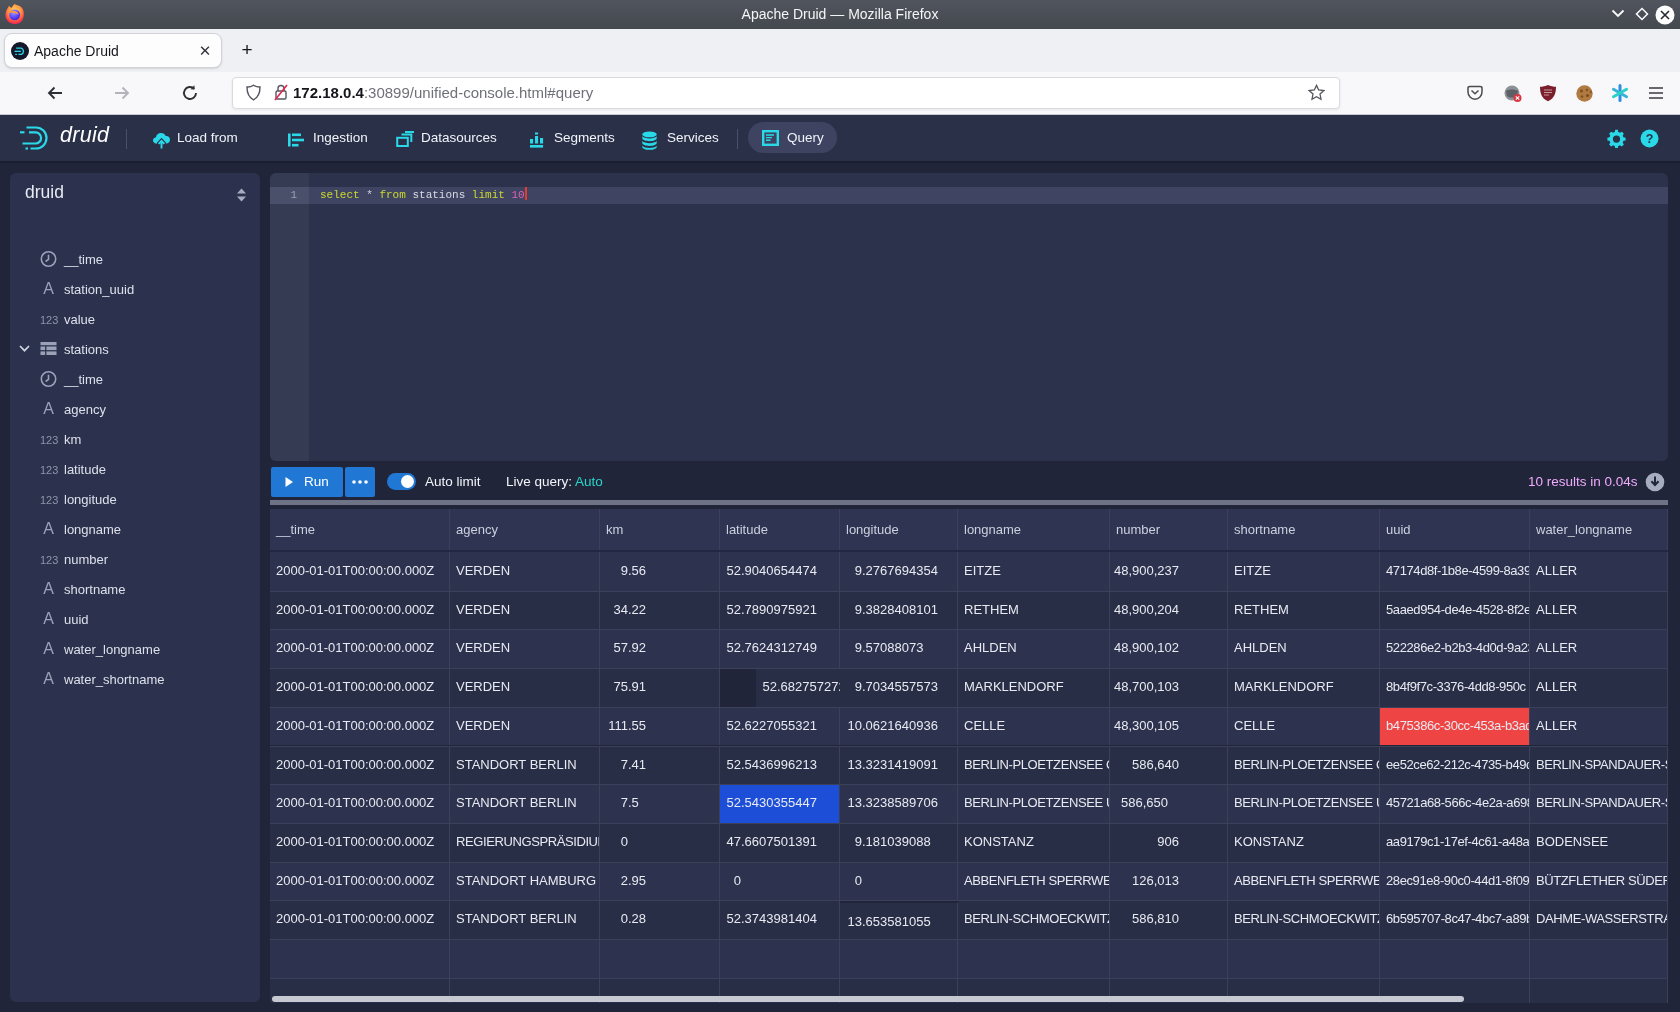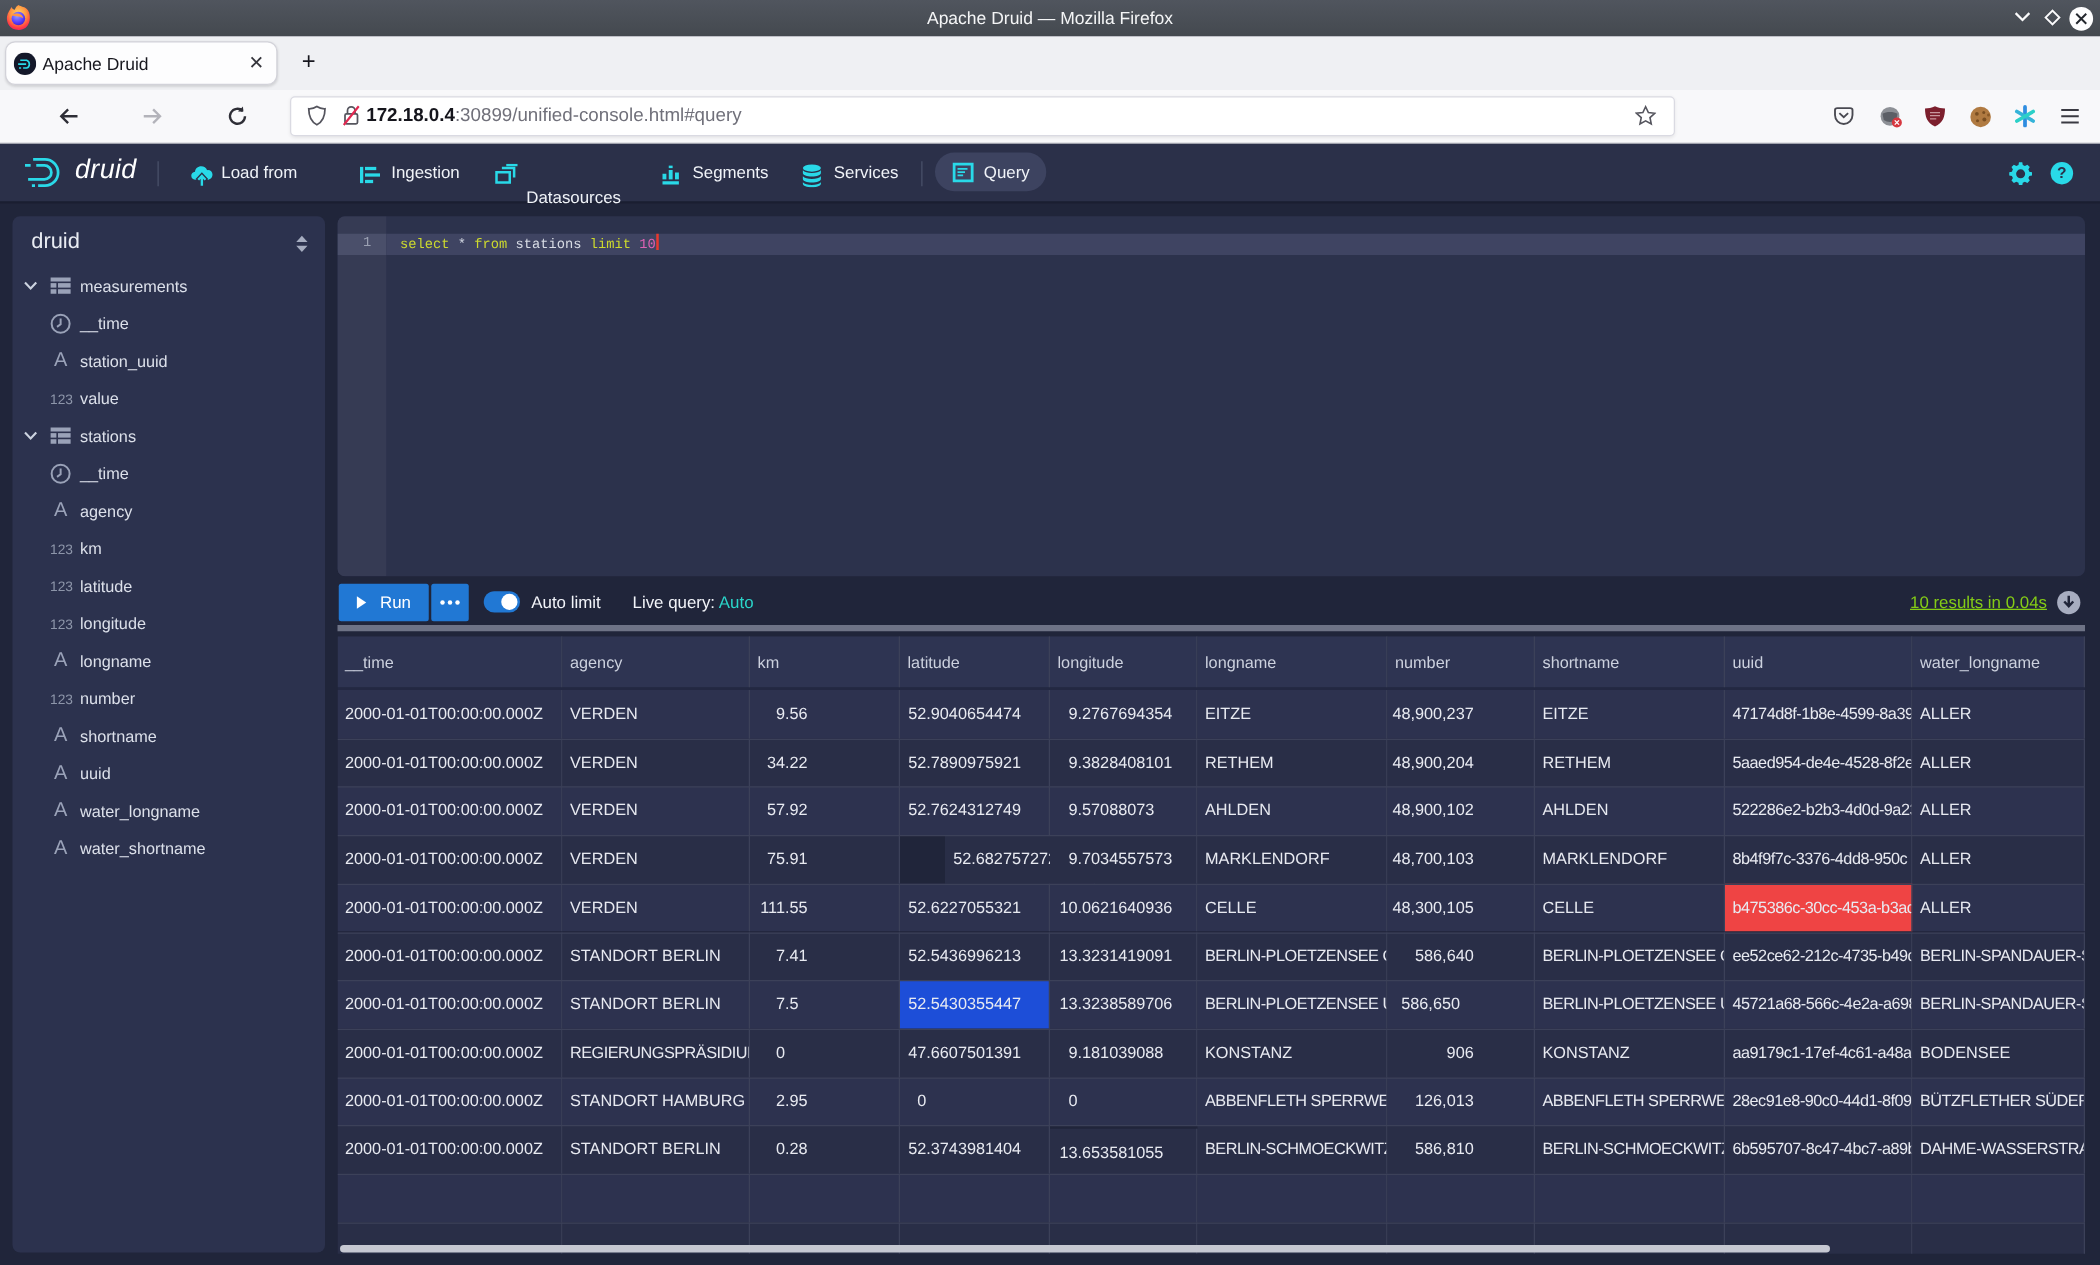--- a/index.html
+++ b/index.html
@@ -182,21 +182,21 @@
 <div class="abs" style="left:313px;top:115px;line-height:46px;font-size:13.5px;color:#f0f3f8;">Ingestion</div>
 <div class="abs" style="left:396px;top:131px;">
     <svg width="19" height="18" viewBox="0 0 19 18">
       <g fill="none" stroke="#29d9e8" stroke-width="2">
         <rect x="1.2" y="6.8" width="10.6" height="8.2"></rect>
         <path d="M5.5 3.4 H15.3 V11"></path>
         <path d="M9 1 L18 1"></path>
       </g>
     </svg>
   </div>
-<div class="abs" style="left:421px;top:115px;line-height:46px;font-size:13.5px;color:#f0f3f8;margin-top:20px;">Datasources</div>
+<div class="abs" style="left:421px;top:115px;line-height:46px;font-size:13.5px;color:#f0f3f8;">Datasources</div>
 <div class="abs" style="left:528px;top:131px;">
     <svg width="18" height="18" viewBox="0 0 18 18">
       <g fill="#29d9e8">
         <rect x="2" y="8" width="3.1" height="4.5"></rect>
         <rect x="7" y="5" width="3.1" height="7.5"></rect>
         <rect x="12" y="7" width="3.1" height="5.5"></rect>
         <rect x="2" y="14" width="13.1" height="2.6"></rect>
         <rect x="7" y="1.5" width="3.1" height="2"></rect>
       </g>
     </svg>
@@ -228,39 +228,20 @@
 <svg class="abs" style="left:1640px;top:129px" width="19" height="19" viewBox="0 0 19 19">
     <circle cx="9.5" cy="9.5" r="9" fill="#29d9e8"></circle>
     <text x="9.5" y="13.7" font-size="12.5" font-weight="bold" text-anchor="middle" fill="#2b3049" font-family="Liberation Sans,sans-serif">?</text>
   </svg>
 <div id="sidebar" class="abs">
 <div id="sb-title" class="abs">druid</div>
 <svg class="abs" style="left:226px;top:15px" width="11" height="14" viewBox="0 0 11 14">
       <path d="M5.5 0.5 L10 5.5 H1 Z" fill="#a6adc0"></path>
       <path d="M5.5 13.5 L10 8.5 H1 Z" fill="#a6adc0"></path>
     </svg>
-<div class="trow" style="top:41px;">
-<span class="car">
-        <svg width="11" height="7" viewBox="0 0 11 7">
-          <path d="M1 1 L5.5 5.7 L10 1" stroke="#ccd3e0" stroke-width="1.7" fill="none"></path>
-        </svg>
-      </span>
-<span class="ico">
-        <svg width="17" height="15" viewBox="0 0 17 15">
-          <g fill="#9aa2b8">
-            <rect x="0.5" y="0.5" width="16" height="3.2"></rect>
-            <rect x="0.5" y="5" width="4.6" height="3.6"></rect>
-            <rect x="6.4" y="5" width="10.1" height="3.6"></rect>
-            <rect x="0.5" y="9.9" width="4.6" height="3.6"></rect>
-            <rect x="6.4" y="9.9" width="10.1" height="3.6"></rect>
-          </g>
-        </svg>
-      </span>
-<span class="lbl">measurements</span>
-</div>
 <div class="trow" style="top:71px;">
 <span class="ico">
         <svg width="17" height="17" viewBox="0 0 17 17">
           <circle cx="8.5" cy="8.5" r="7.2" stroke="#9aa2b8" stroke-width="1.6" fill="none"></circle>
           <path d="M8.5 4.2 V8.9 L5.6 11" stroke="#9aa2b8" stroke-width="1.6" fill="none"></path>
         </svg>
       </span>
 <span class="lbl">__time</span>
 </div>
 <div class="trow" style="top:101px;">
@@ -358,21 +339,21 @@
       <circle cx="2" cy="2" r="1.8" fill="#fff"></circle>
       <circle cx="8" cy="2" r="1.8" fill="#fff"></circle>
       <circle cx="14" cy="2" r="1.8" fill="#fff"></circle>
     </svg>
   </div>
 <div id="switch" class="abs">
     <div class="knob"></div>
   </div>
 <div class="runlbl abs" style="left:425px;">Auto limit</div>
 <div class="runlbl abs" style="left:506px;">Live query: <span style="color:#2ad5c9">Auto</span></div>
-<div class="runlbl abs" style="left:1528px;color:#84cc16;text-decoration:underline;">10 results in 0.04s</div>
+<div class="runlbl abs" style="left:1528px;color:#f0abfc;">10 results in 0.04s</div>
 <svg class="abs" style="left:1645px;top:472px" width="20" height="20" viewBox="0 0 20 20">
     <circle cx="10" cy="10" r="9.3" fill="#a7adc0"></circle>
     <path d="M10 4.5 V12.5 M6.4 9.2 L10 13 L13.6 9.2" stroke="#20253a" stroke-width="2" fill="none"></path>
   </svg>
 <div id="splitter" class="abs"></div>
 <div id="tablewrap" class="abs">
 <div class="hcell" style="left:0px;width:180px;">
       <span>__time</span>
     </div>
 <div class="hcell" style="left:180px;width:150px;">

